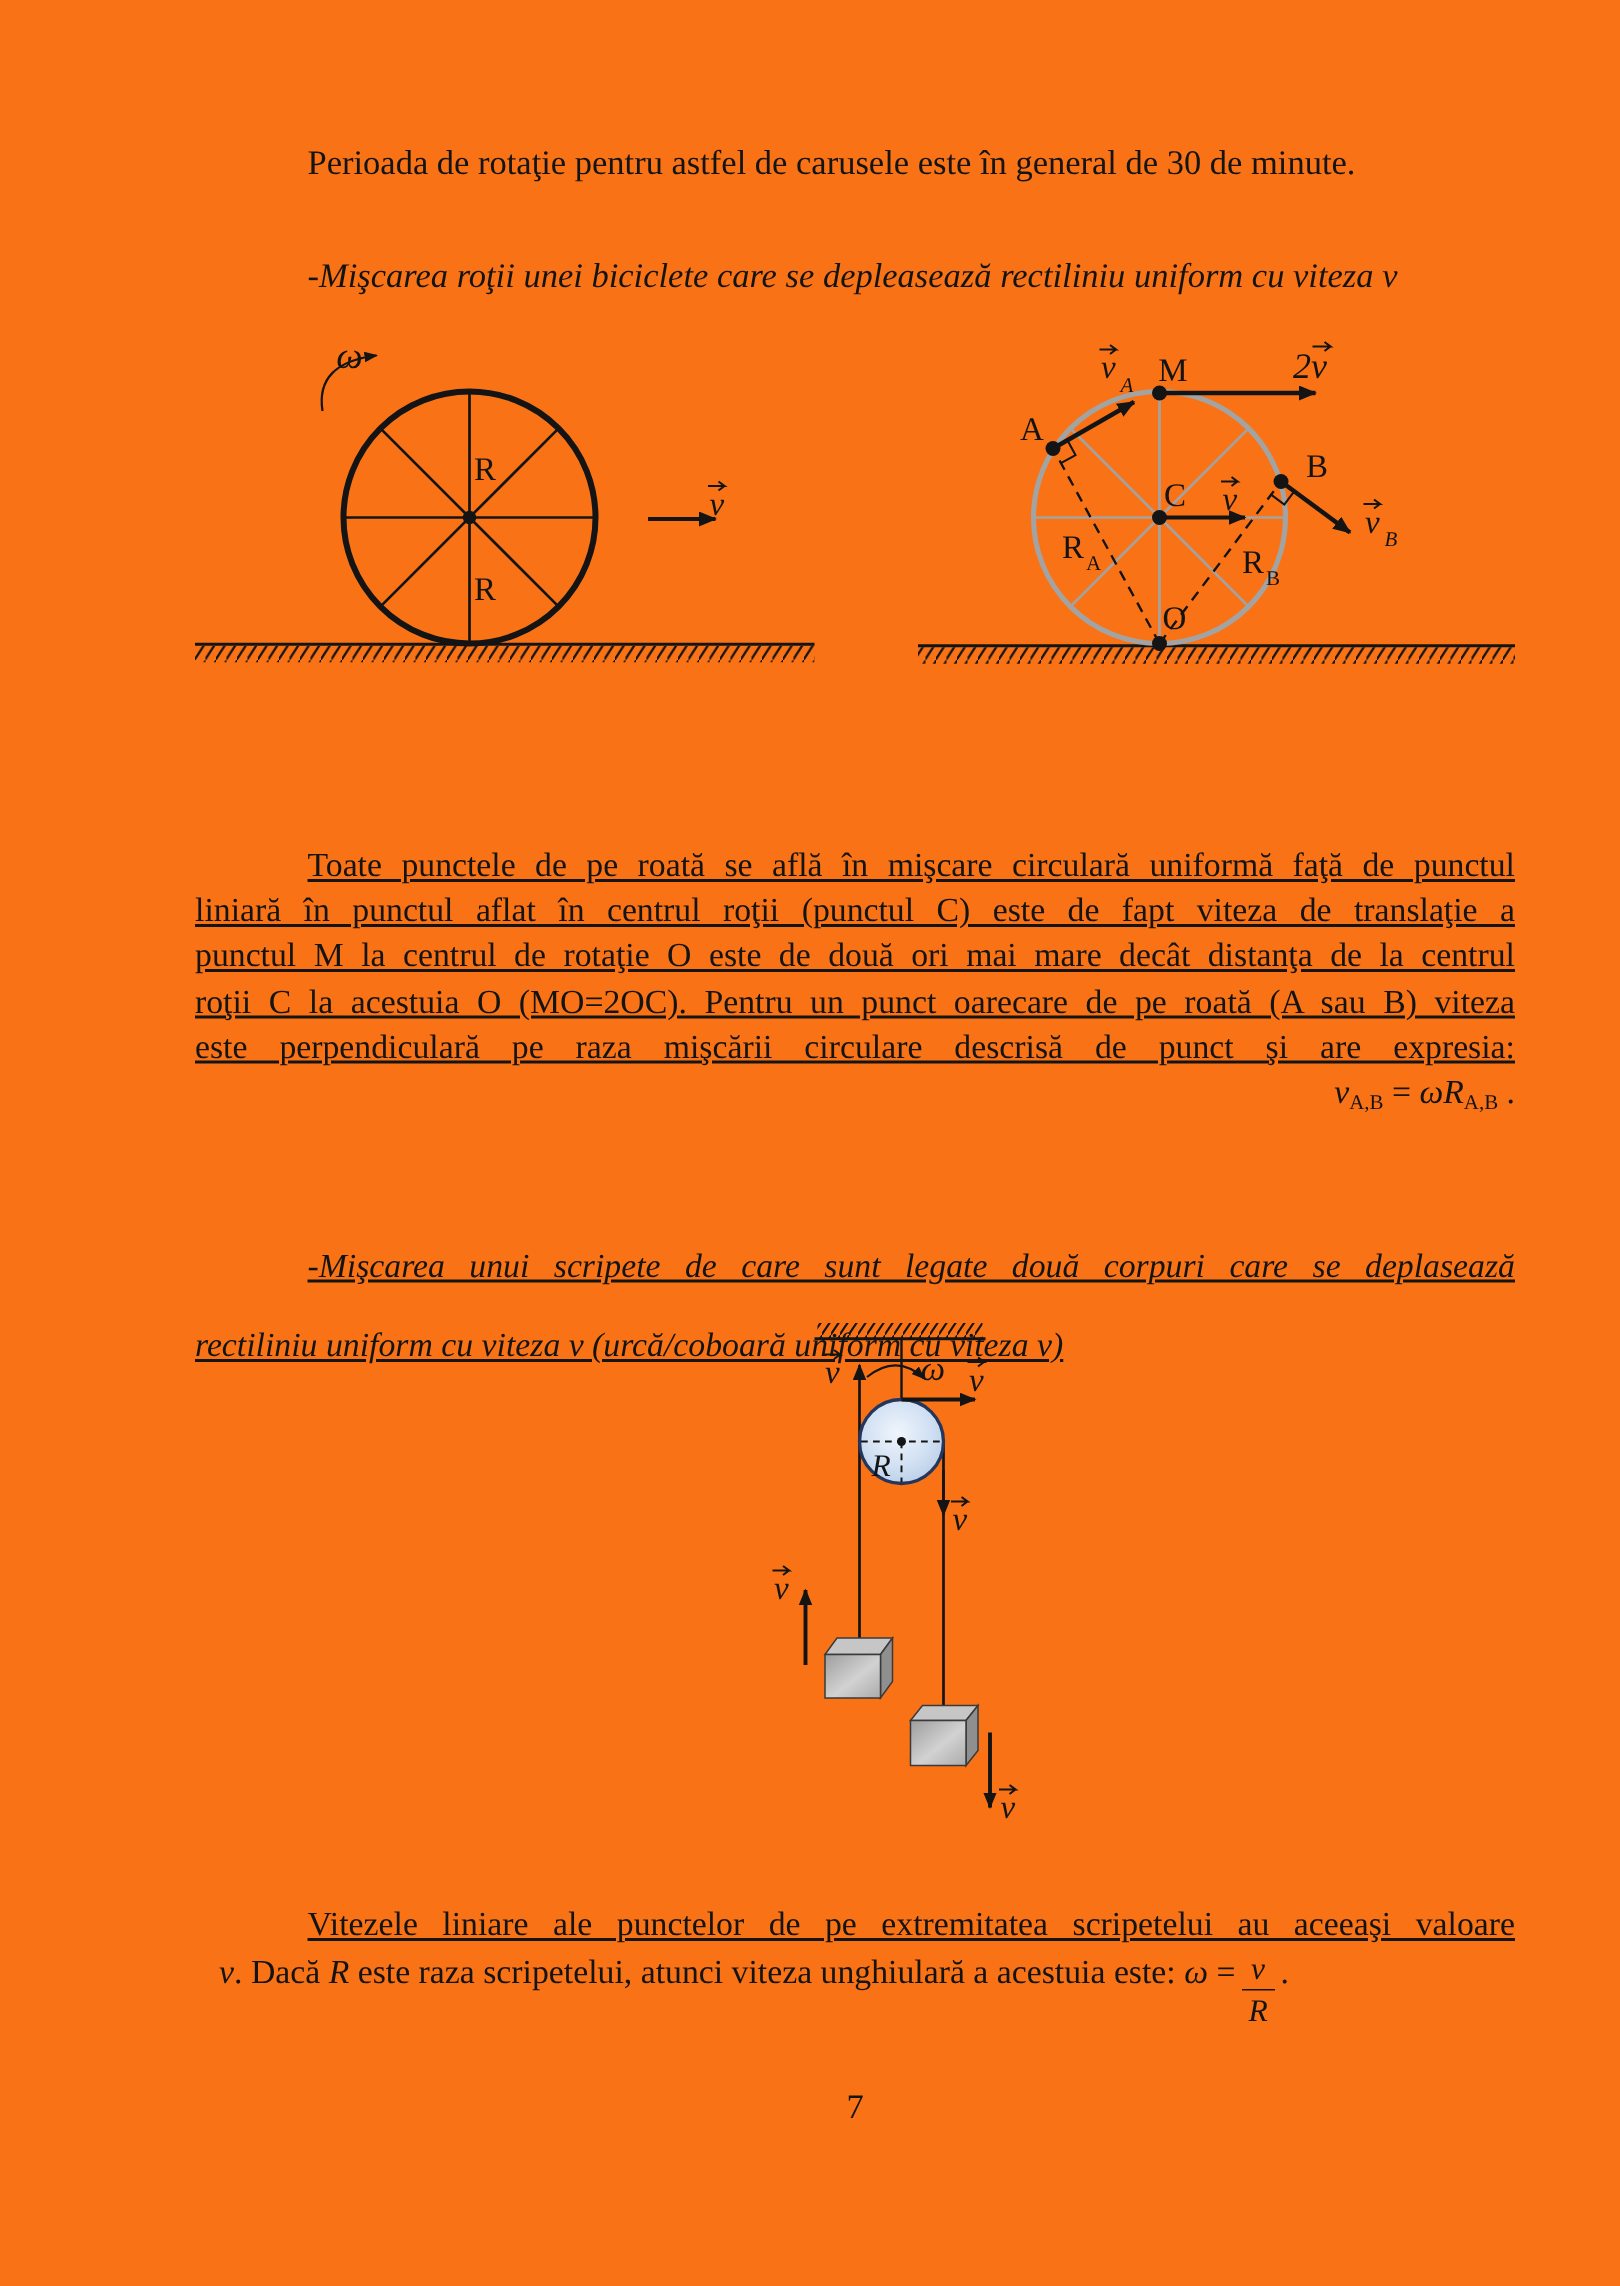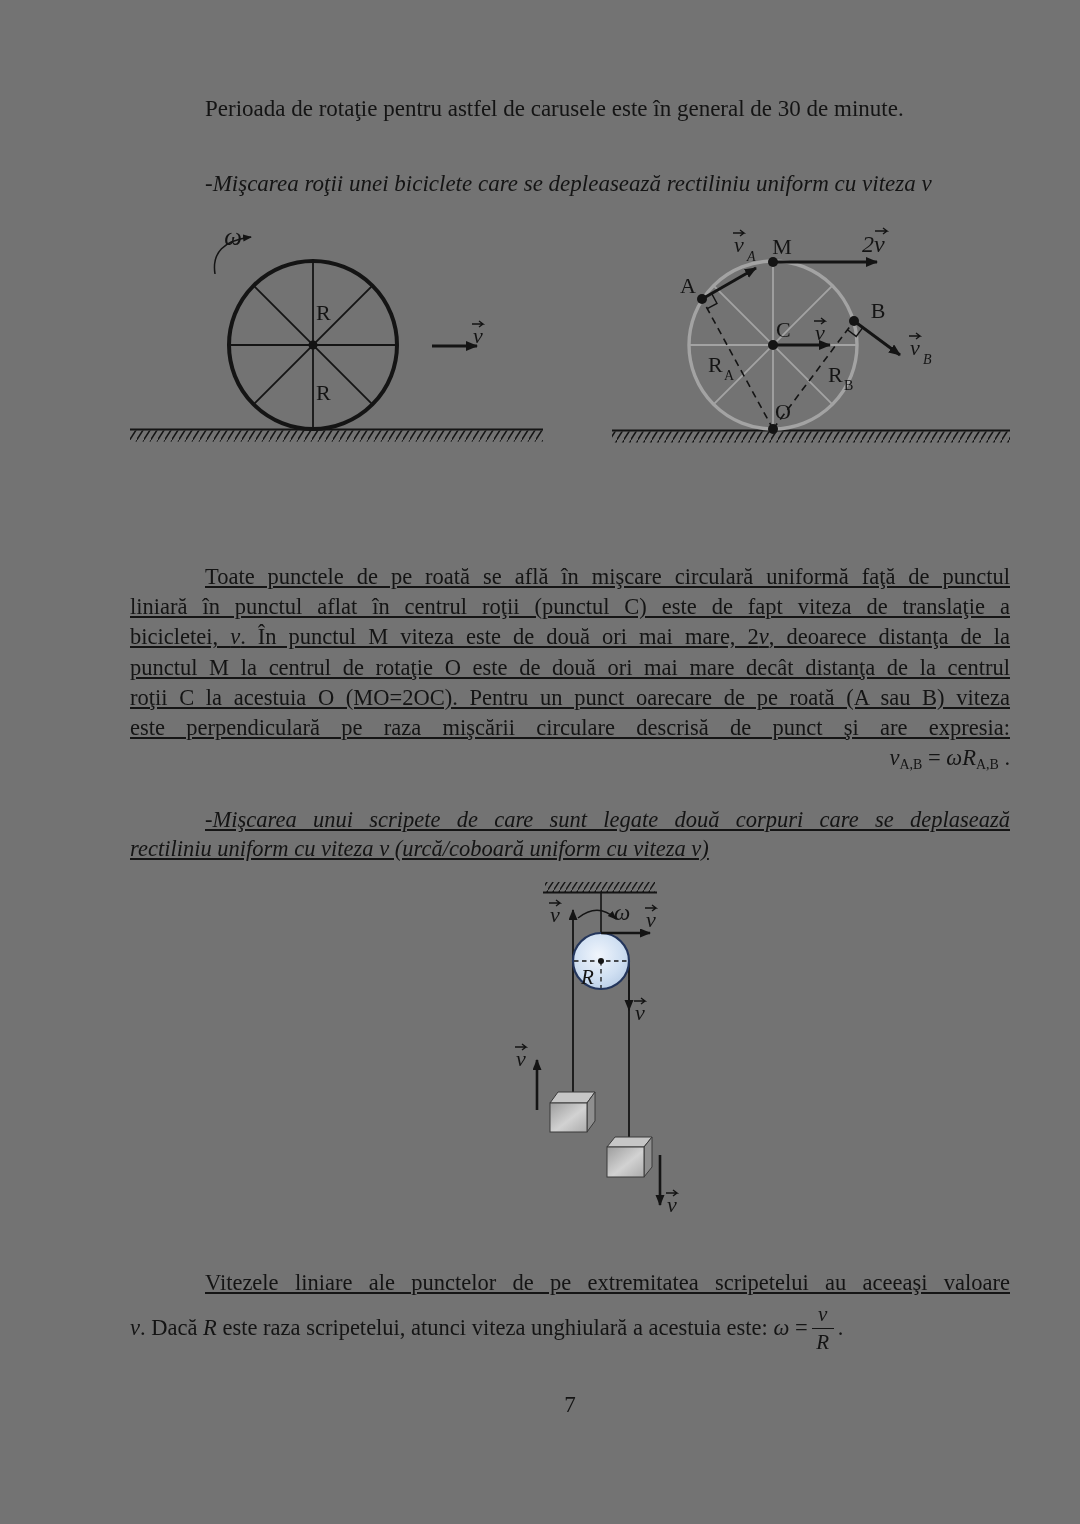--- a/index.html
+++ b/index.html
@@ -1,28 +1,28 @@
 <!DOCTYPE html>
 <html><head>
 <meta charset="utf-8">
 <style>
   html,body{margin:0;padding:0;background:#ffffff;}
-  .page{position:relative;width:1080px;height:1524px;background:#737373;
+  .page{position:relative;width:1080px;height:1524px;background:#f97316;
         font-family:"Liberation Serif","DejaVu Serif",serif;color:#141414;overflow:hidden;}
   .tline{position:absolute;font-size:23px;white-space:nowrap;}
   .it{font-style:italic;}
   .sub{font-size:0.62em;vertical-align:-0.32em;letter-spacing:0;}
   .para{position:absolute;left:130px;width:880px;font-size:22.5px;}
   .pline{line-height:30.2px;text-align:justify;text-align-last:justify;text-decoration:underline;}
   .pline.nolast{text-align-last:left;}
   .mainpara .pline{height:30.2px;}
-  .italpara .pline{line-height:28.6px;font-style:italic;}
+  .italpara .pline{line-height:28.6px;font-style:italic;margin-top:24px;}
   .formline{line-height:30.2px;text-align:right;}
-  .outro2{position:absolute;left:130px;top:1302px;width:880px;height:52px;
-          display:flex;align-items:center;font-size:22.5px;}
+  .outro2{position:absolute;left:146px;top:1302px;width:880px;height:52px;
+          display:flex;align-items:flex-start;font-size:22.5px;}
   .frac{display:inline-flex;flex-direction:column;align-items:center;
         margin:0 4px;line-height:1;font-size:21px;}
   .frac .bar{width:22px;border-top:1.8px solid #141414;margin:3px 0;}
   .pagenum{position:absolute;left:130px;top:1392px;width:880px;text-align:center;font-size:23px;}
   svg{position:absolute;overflow:visible;}
   svg text{font-family:"Liberation Serif","DejaVu Serif",serif;fill:#141414;}
   .lab{font-size:22px;}
   .labi{font-size:22px;font-style:italic;}
   .labsub{font-size:14px;}
   .omega{font-size:25px;font-style:italic;}
@@ -137,21 +137,20 @@
     </g>
     <g>
       <text class="lab" x="218" y="182">R</text>
       <text class="labsub" x="234" y="190">B</text>
     </g>
   </svg>
 
   <div class="para mainpara" style="top:562px;">
     <div class="pline" style="text-indent:75px;"><span>Toate punctele de pe roată se află în mişcare circulară uniformă faţă de punctul</span></div>
     <div class="pline"><span>liniară în punctul aflat în centrul roţii (punctul C) este de fapt viteza de translaţie a</span></div>
-    <div class="pline"><span>bicicletei, </span><span class="it">v</span><span>. În punctul M viteza este de două ori mai mare, 2</span><span class="it">v</span><span>, deoarece distanţa de la</span></div>
     <div class="pline"><span>punctul M la centrul de rotaţie O este de două ori mai mare decât distanţa de la centrul</span></div>
     <div class="pline"><span>roţii C la acestuia O (MO=2OC). Pentru un punct oarecare de pe roată (A sau B) viteza</span></div>
     <div class="pline"><span>este perpendiculară pe raza mişcării circulare descrisă de punct şi are expresia:</span></div>
     <div class="formline"><span class="it">v</span><span class="sub">A,B</span><span> = </span><span class="it">ω</span><span class="it">R</span><span class="sub">A,B</span><span> .</span></div>
   </div>
 
   <div class="para italpara" style="top:806px;">
     <div class="pline" style="text-indent:75px;">-Mişcarea unui scripete de care sunt legate două corpuri care se deplasează</div>
     <div class="pline nolast">rectiliniu uniform cu viteza v (urcă/coboară uniform cu viteza v)</div>
   </div>

